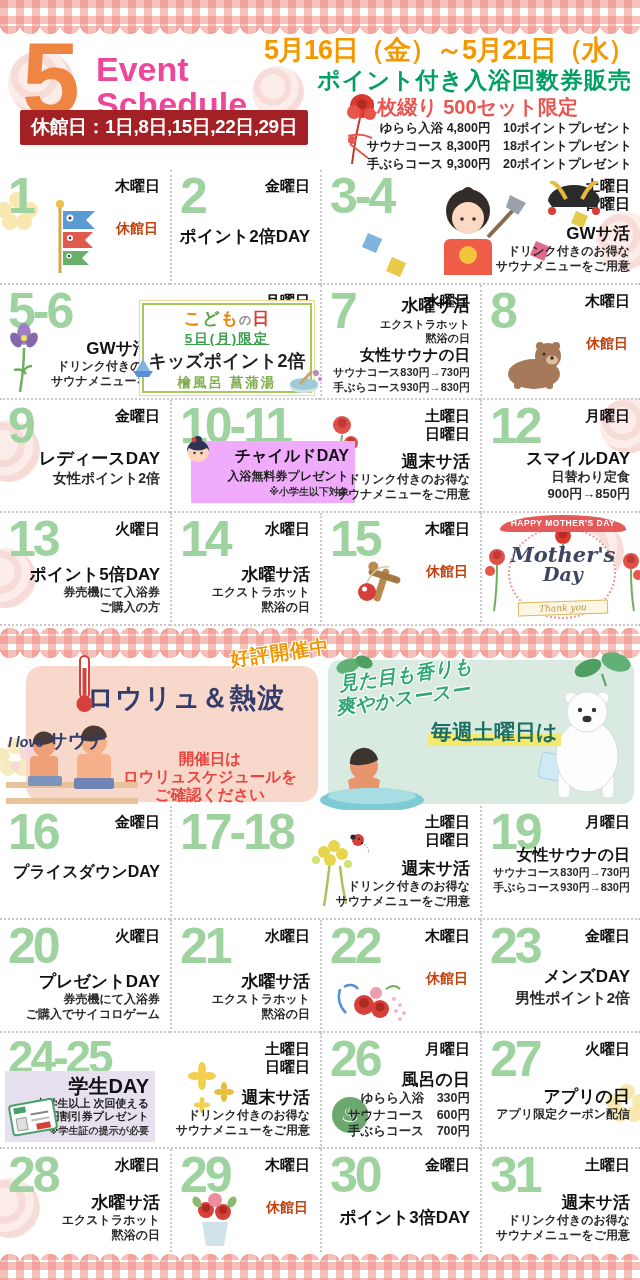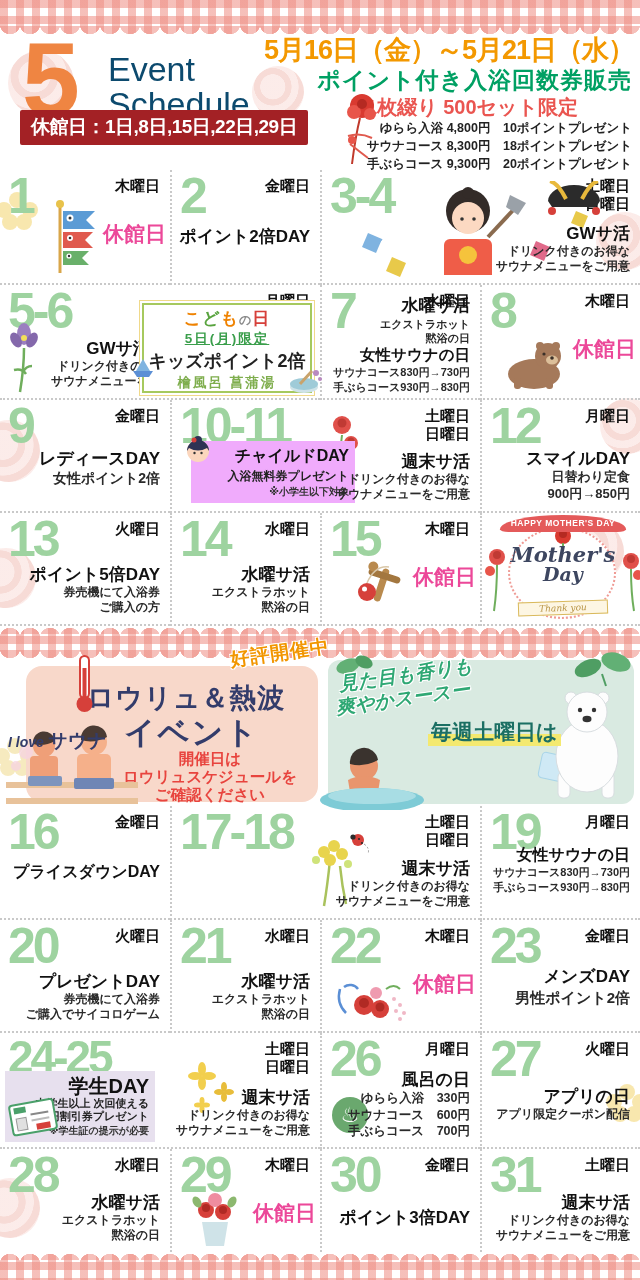--- a/index.html
+++ b/index.html
@@ -29,42 +29,42 @@
   .gingham-bottom .strip { height:18px; }
 
   
   .deco { position:absolute; z-index:0; border-radius:50%; opacity:.8;
     background:radial-gradient(circle at 40% 40%, #fbe7e4 0 28%, #f5d2cc 29% 42%, #fbe7e4 43% 58%, #f5d2cc 59% 72%, #fbe7e4 73%); }
   .yflower { position:absolute; z-index:0; opacity:.85; }
 
   
   .header { position:relative; height:132px; z-index:1; }
   .h-month { position:absolute; left:22px; top:-16px; font-size:104px; font-weight:bold; color:#ef8542; line-height:1.1; z-index:1;}
-  .h-title { position:absolute; left:108px; top:14px; font-size:34px; font-weight:normal; color:#0c4a6e; line-height:1.02; z-index:1;}
+  .h-title { position:absolute; left:96px; top:14px; font-size:34px; font-weight:bold; color:#ec4899; line-height:1.02; z-index:1;}
   .h-closed { position:absolute; left:20px; top:72px; background:#a32125; color:#fff; font-size:19px; font-weight:bold; padding:4px 11px 5px; border-radius:2px; z-index:2; letter-spacing:-.5px;}
   .h-date { position:absolute; right:6px; top:-6px; font-size:27px; font-weight:bold; color:#f39800; z-index:1; letter-spacing:-1px;margin-left:46px;}
   .h-promo { position:absolute; right:8px; top:27px; font-size:23px; font-weight:bold; color:#00a063; z-index:1; letter-spacing:1px;}
   .h-limit { position:absolute; right:62px; top:56px; font-size:20px; font-weight:bold; color:#ea5550; z-index:1;}
   .h-prices { position:absolute; right:8px; top:82px; font-size:12.5px; line-height:1.42; text-align:right; color:#222; z-index:1; font-weight:bold;}
   .h-carn { position:absolute; left:330px; top:52px; z-index:1;}
 
   
   .cal-row { display:flex; position:relative; z-index:1; }
   .cell { position:relative; }
   .cell + .cell { border-left:2px dotted #c9c9c9; }
   .bb { border-bottom:2px dotted #c9c9c9; }
   .w170{width:170px;} .w150{width:150px;} .w160{width:160px;} .w310{width:310px;} .w320{width:320px;}
   .num { position:absolute; top:0; left:8px; font-size:50px; font-weight:bold; color:#9ed3a0; letter-spacing:-3px; line-height:1.05; z-index:1;}
   .wd { position:absolute; top:7px; right:10px; text-align:right; font-weight:bold; font-size:15px; color:#111; line-height:1.18; z-index:1;}
   .body { position:absolute; right:10px; bottom:8px; text-align:right; z-index:2; }
   .body.mid { bottom:36px; } .body.r24 { bottom:24px; }
   .t { font-weight:bold; font-size:17px; color:#111; line-height:1.25; }
   .t2 { font-weight:bold; font-size:15.5px; color:#111; line-height:1.3; }
   .s { font-size:12px; color:#2a2a2a; line-height:1.3; font-weight:bold;}
-  .closed { position:absolute; right:4px; top:50px; font-size:21px; font-weight:bold; color:#ec4899; z-index:2;}
+  .closed { position:absolute; right:12px; top:50px; font-size:14px; font-weight:bold; color:#c2410c; z-index:2;}
   .icon { position:absolute; z-index:1; }
 
   
   .kodomo { position:absolute; right:8px; bottom:5px; width:170px; height:90px; border:2px solid #a6c95e; box-shadow:0 0 0 2px #fff,0 0 0 3px #f0d98a; background:#fff; text-align:center; padding-top:2px; z-index:2;}
   .kd-day { font-size:17px; font-weight:bold; letter-spacing:1px;}
   .kd-day .c0,.kd-day .c2{color:#ef8200;} .kd-day .c1{color:#58a33e;} .kd-day .c3{font-size:12px;color:#8a8a8a;} .kd-day .c4{color:#d6403a;}
   .kd-ltd { font-size:13.5px; font-weight:bold; color:#3a9e4b; text-decoration:underline; letter-spacing:2px;}
   .kd-l1 { font-size:18px; font-weight:bold; color:#222; margin-top:1px;}
   .kd-l2 { font-size:13.5px; font-weight:bold; color:#7fae4e; letter-spacing:2px; margin-top:1px;}
 
@@ -437,21 +437,20 @@
       <svg style="position:absolute;left:46px;top:-12px;z-index:2;" width="24" height="60" viewBox="0 0 24 60">
         <rect x="8" y="2" width="9" height="42" rx="4.5" fill="#fff" stroke="#d6403a" stroke-width="2"></rect>
         <rect x="10.5" y="14" width="4" height="30" fill="#d6403a"></rect>
           <circle cx="12.5" cy="50" r="8" fill="#d6403a"></circle>
       </svg>
       <div class="bl-t1">ロウリュ＆熱波</div>
       <div class="bl-love">
         <span class="lv">I love</span>
         <span class="sa">サウナ</span>
       </div>
-      <div class="bl-t2">イベント</div>
       <div class="bl-note">
         <div>開催日は</div>
         <div>ロウリュスケジュールを</div>
         <div>ご確認ください</div>
       </div>
       <svg style="position:absolute;left:-20px;bottom:-4px;" width="132" height="84" viewBox="0 0 132 84">
         <circle cx="20" cy="30" r="7" fill="#f6d5e0" opacity=".8"></circle>
           <circle cx="10" cy="44" r="5" fill="#f6d5e0" opacity=".8"></circle>
         <rect x="0" y="60" width="132" height="6" fill="#e8c29a"></rect>
           <rect x="0" y="76" width="132" height="6" fill="#e8c29a"></rect>

